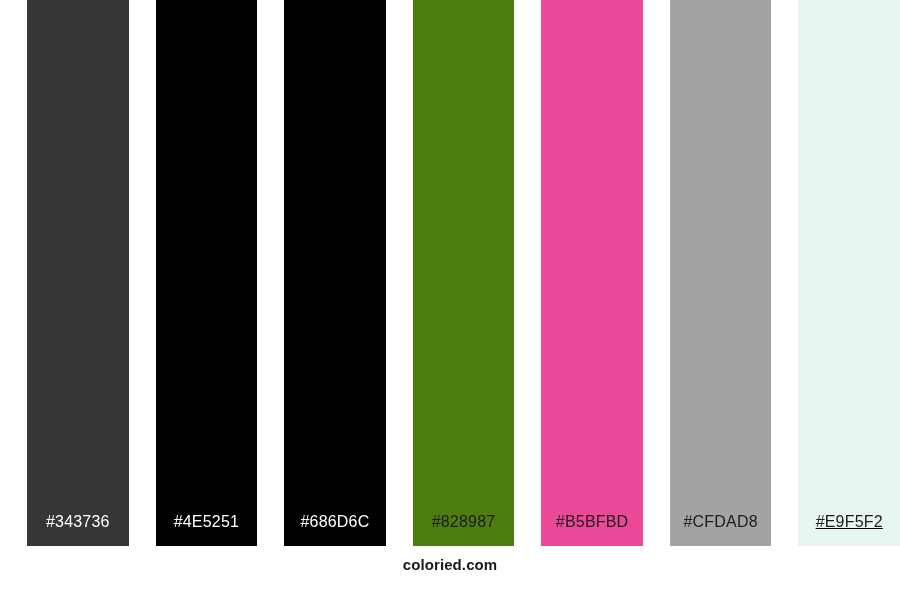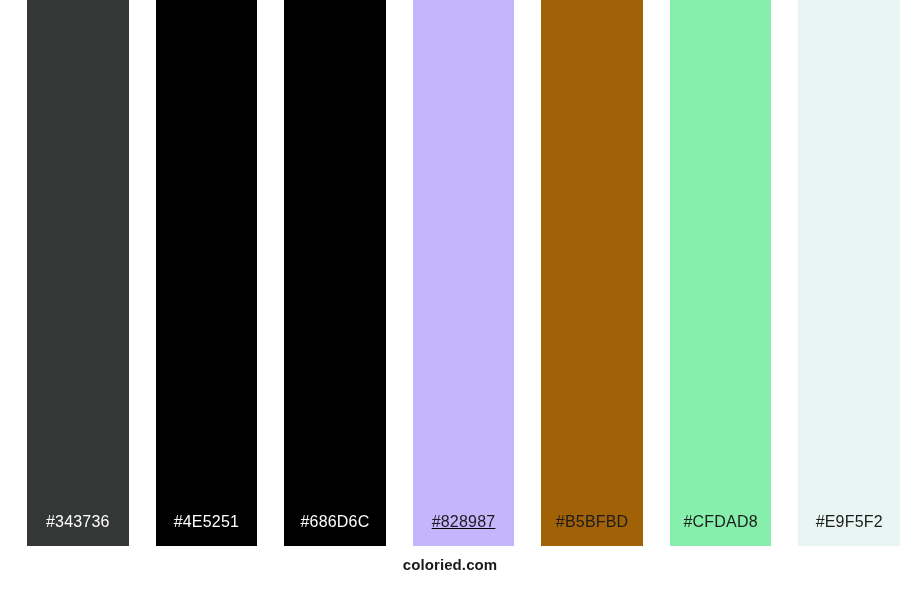--- a/index.html
+++ b/index.html
@@ -82,30 +82,30 @@
   <div id="swatch-strip">
       <div class="swatch light-text" style="background-color: rgb(52, 55, 54);">
         <span class="swatch-label">#343736</span>
       </div>
       <div class="swatch light-text" style="background-color: #000000;">
         <span class="swatch-label">#4E5251</span>
       </div>
       <div class="swatch light-text" style="background-color: #000000;">
         <span class="swatch-label">#686D6C</span>
       </div>
-      <div class="swatch dark-text" style="background-color: #c4b5fd; text-decoration: underline;">
+      <div class="swatch dark-text" style="background-color: #4d7c0f;">
         <span class="swatch-label">#828987</span>
       </div>
-      <div class="swatch dark-text" style="background-color: #a16207;">
+      <div class="swatch dark-text" style="background-color: #ec4899;">
         <span class="swatch-label">#B5BFBD</span>
       </div>
-      <div class="swatch dark-text" style="background-color: #86efac;">
+      <div class="swatch dark-text" style="background-color: #a3a3a3;">
         <span class="swatch-label">#CFDAD8</span>
       </div>
-      <div class="swatch dark-text" style="background-color: rgb(233, 245, 242);">
+      <div class="swatch dark-text" style="background-color: rgb(233, 245, 242); text-decoration: underline;">
         <span class="swatch-label">#E9F5F2</span>
       </div>
     </div>
 
   <div id="footer-bar">
     <span id="site-credit">coloried.com</span>
   </div>
 
 </div>
 

